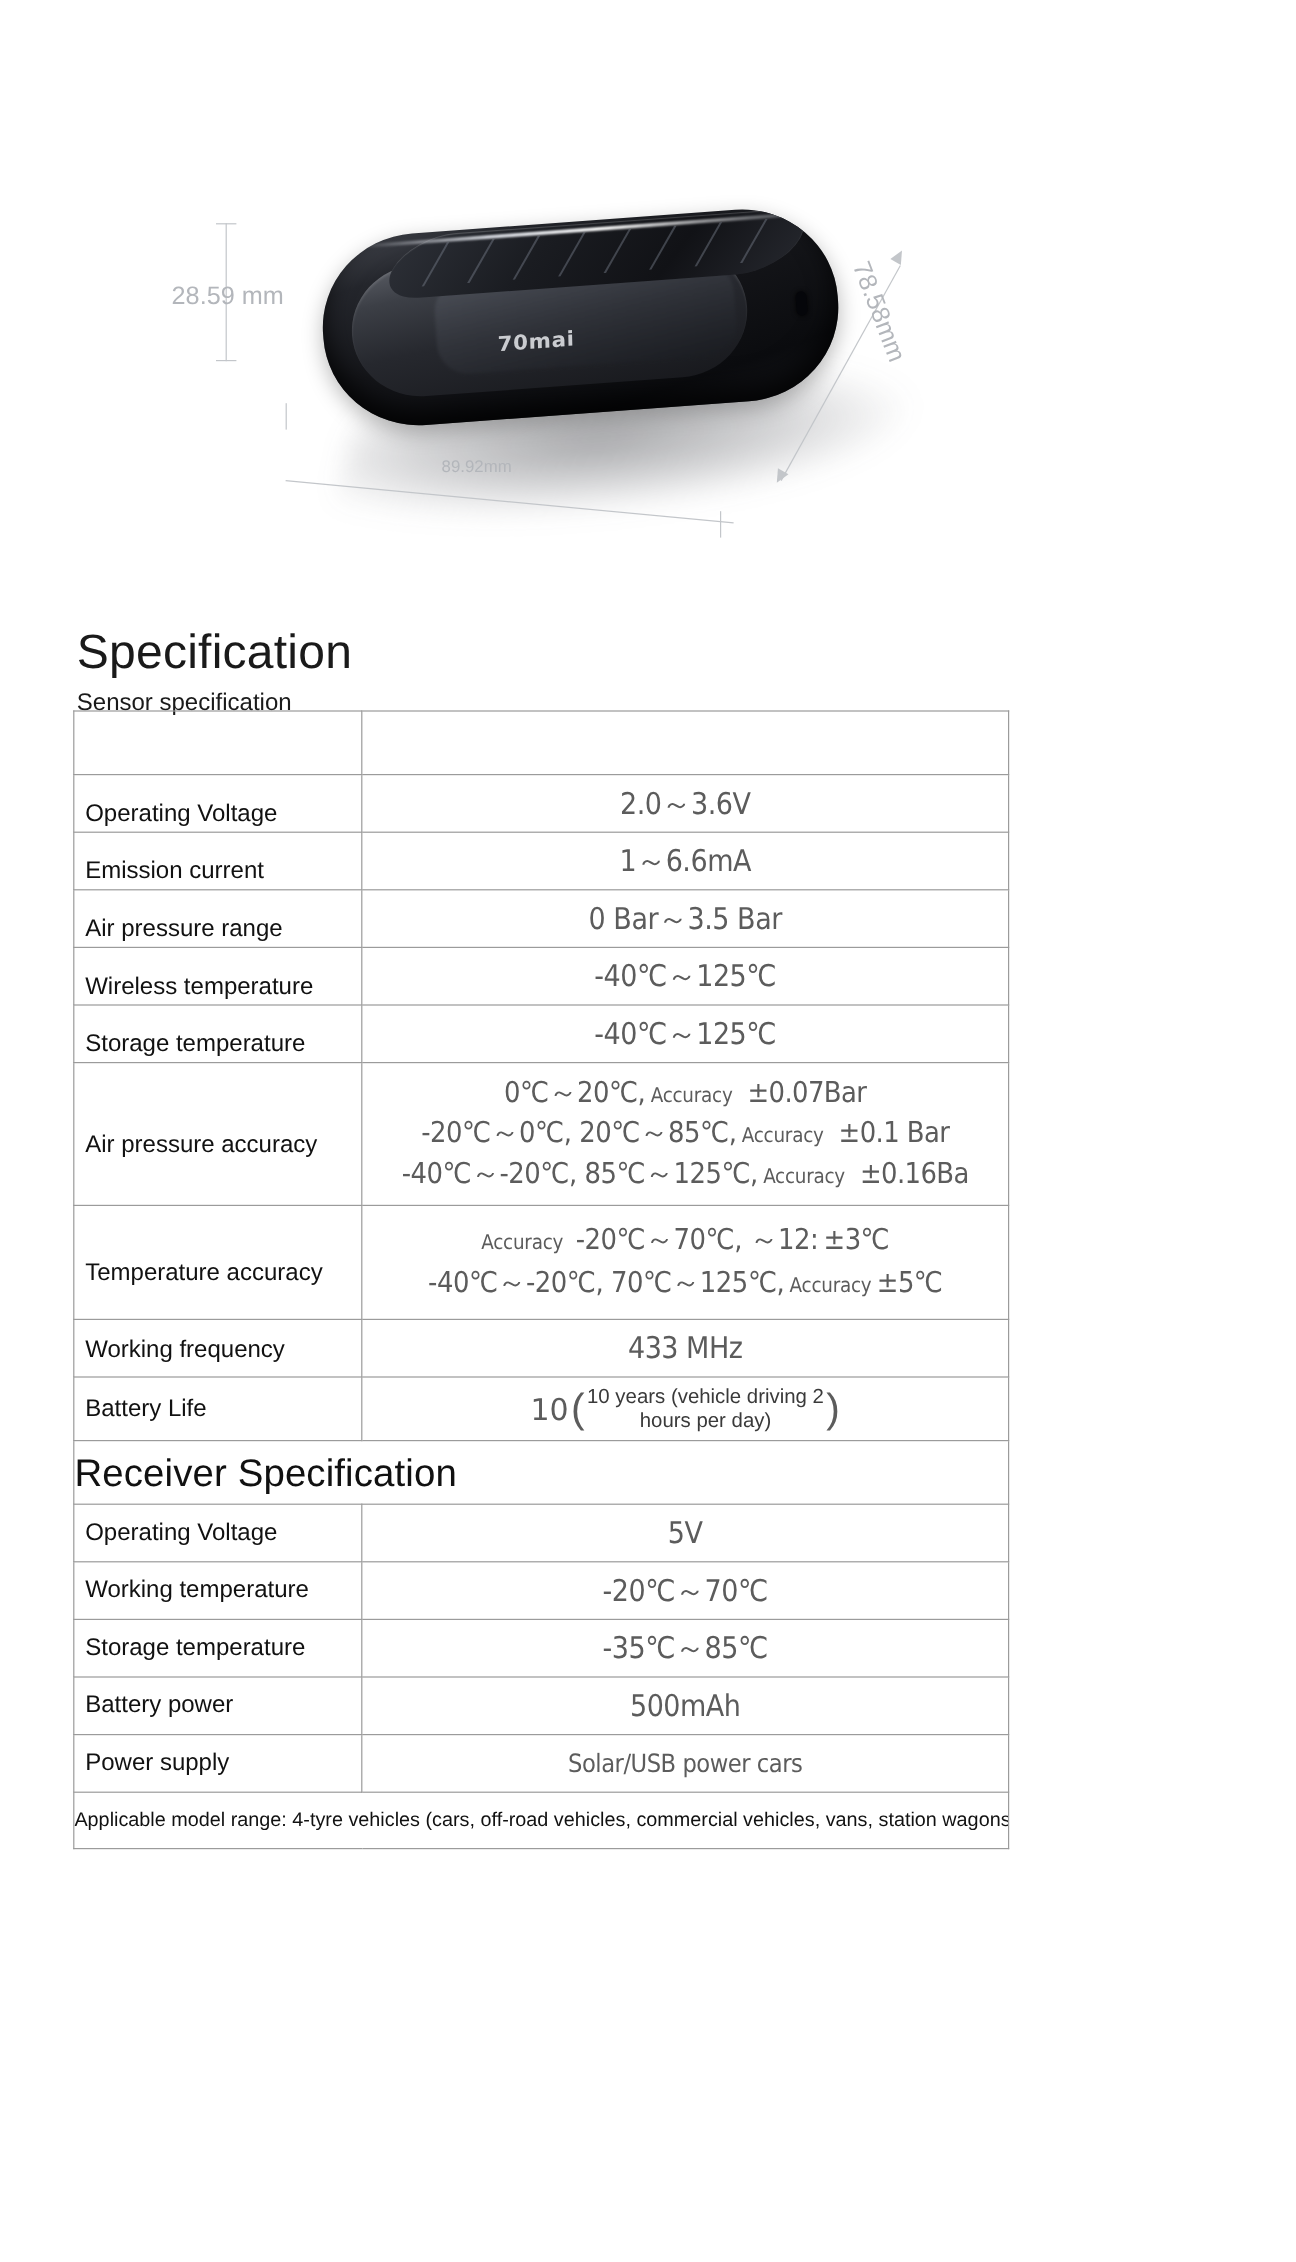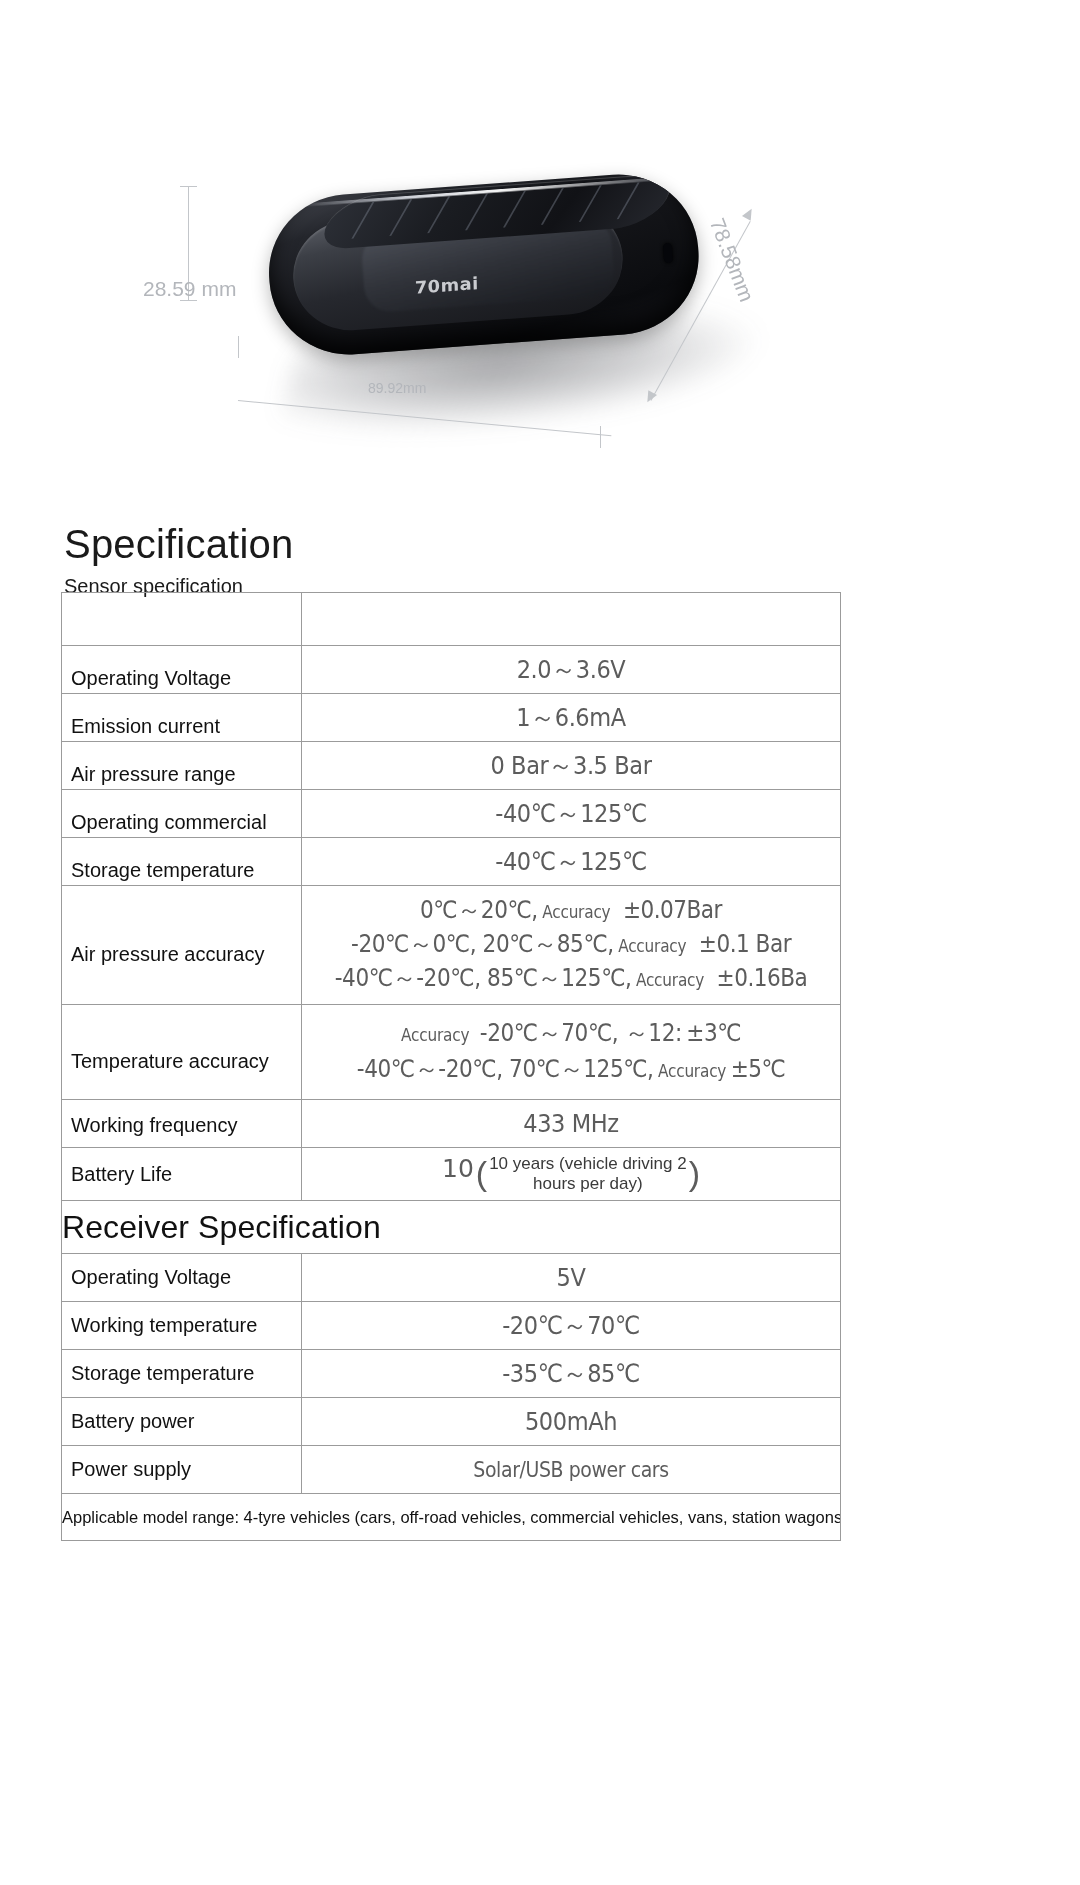--- a/index.html
+++ b/index.html
@@ -121,21 +121,21 @@
     position: absolute;
     color: #b3b6bb;
     font-family: "Liberation Sans", sans-serif;
     white-space: nowrap;
   }
   .dim-line {
     position: absolute;
     background: #c3c6ca;
   }
 
-  #dim-height-label { left: 143px; top: 235px; font-size: 21px; margin-top: 42px; }
+  #dim-height-label { left: 143px; top: 235px; font-size: 21px; }
   #dim-height-line  { left: 188px; top: 186px; width: 1.4px; height: 115px; }
   #dim-height-cap-t { left: 180px; top: 186px; width: 17px; height: 1.4px; }
   #dim-height-cap-b { left: 180px; top: 300px; width: 17px; height: 1.4px; }
 
   #dim-width-label { left: 368px; top: 380px; font-size: 14px; }
   #dim-width-line {
     left: 238px; top: 400px; width: 375px; height: 1.2px;
     transform: rotate(5.4deg); transform-origin: left center;
   }
   #dim-width-cap-l { left: 238px; top: 336px; width: 1.4px; height: 22px; }
@@ -240,20 +240,21 @@
     letter-spacing: .1px;
   }
 
   .battery-cell {
     text-align: center;
     height: 52px;
     position: relative;
   }
   .battery-inline {
     display: inline-flex;
+    align-items: center;
     justify-content: center;
     gap: 2px;
   }
   .battery-num { font-size: 25px; color: #5c5c5c; font-family: "DejaVu Sans", sans-serif; }
   .battery-paren { font-size: 34px; color: #5c5c5c; font-weight: 300; }
   .battery-note {
     font-size: 17px;
     color: #3a3a3a;
     line-height: 1.2;
     text-align: center;
@@ -345,21 +346,21 @@
       <td class="cell-value">1～6.6mA</td>
     </tr>
     <tr class="row-std">
       <td>
         <div class="cell-label">Air pressure range</div>
       </td>
       <td class="cell-value">0 Bar～3.5 Bar</td>
     </tr>
     <tr class="row-std">
       <td>
-        <div class="cell-label">Operating commercial</div>
+        <div class="cell-label">Wireless temperature</div>
       </td>
       <td class="cell-value">-40℃～125℃</td>
     </tr>
     <tr class="row-std">
       <td>
         <div class="cell-label">Storage temperature</div>
       </td>
       <td class="cell-value">-40℃～125℃</td>
     </tr>
 

